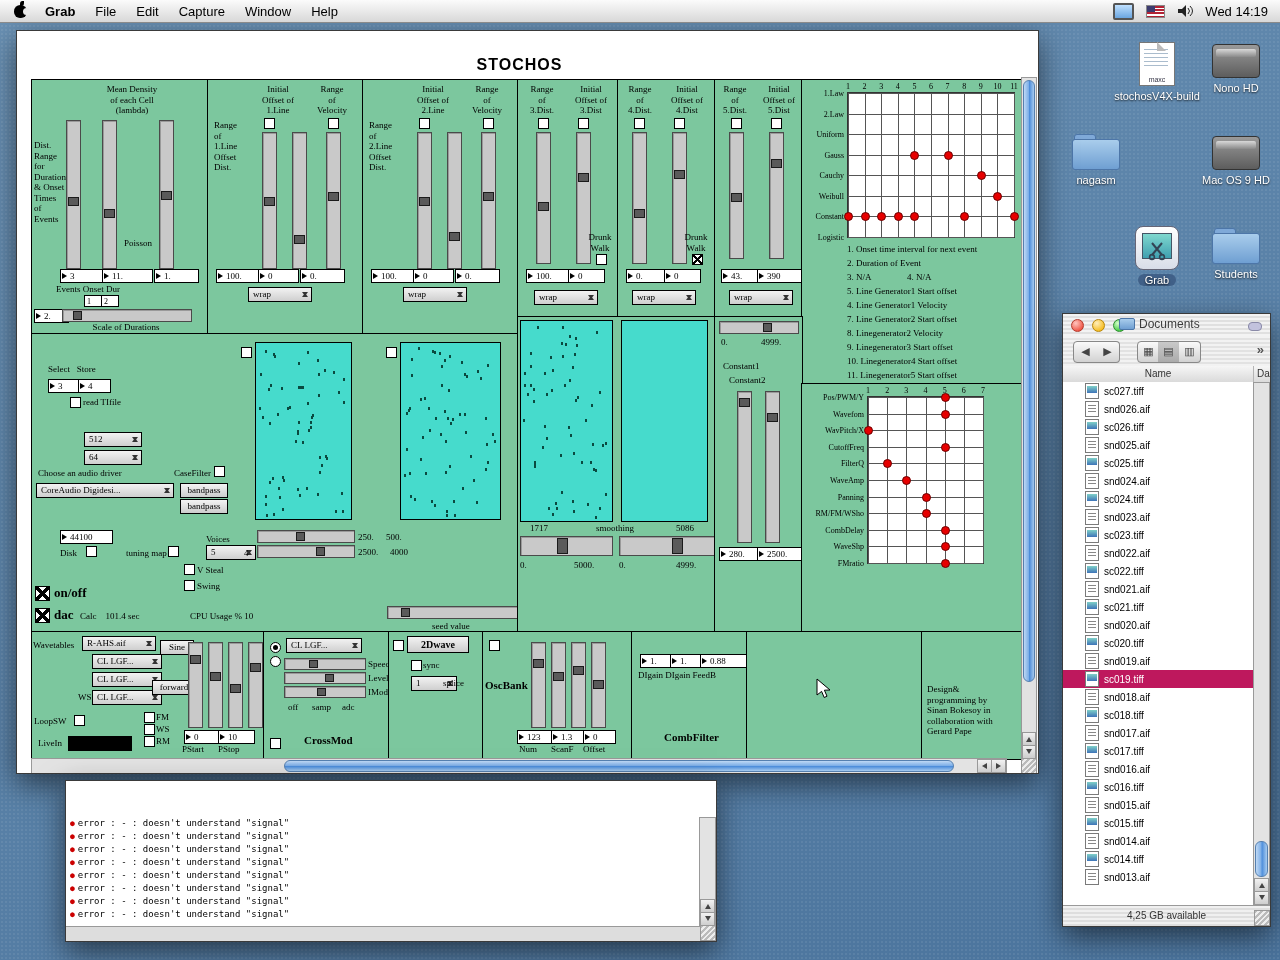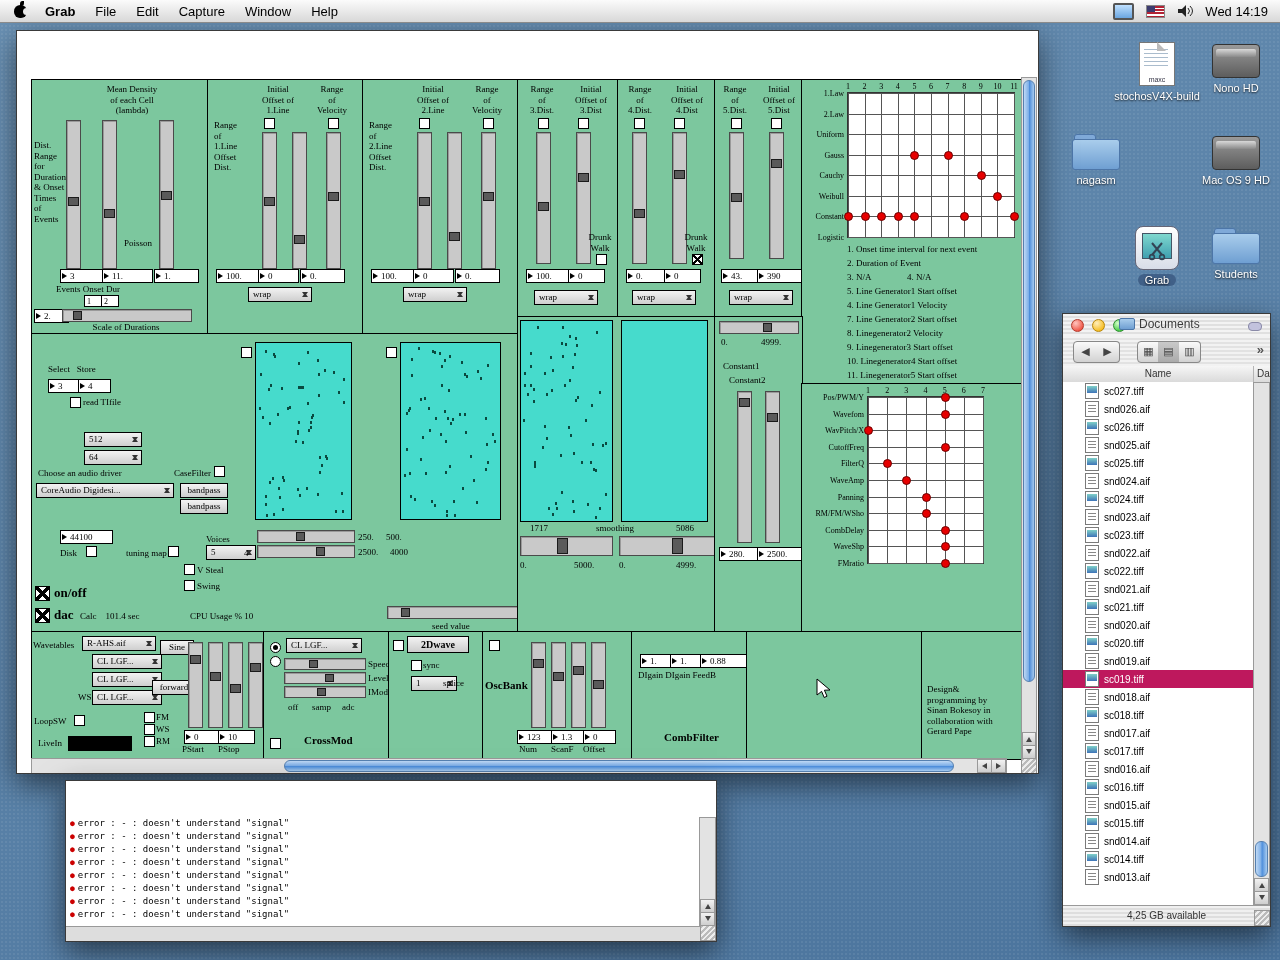--- a/index.html
+++ b/index.html
@@ -227,20 +227,21 @@
   </div>
   <span class="dlabel sel">Grab</span>
 </div>
 <div class="dicon" style="left:1188px;top:228px">
   <div class="folderic"></div>
   <span class="dlabel">Students</span>
 </div>
 
 <div class="win" id="winui" style="left:16px;top:30px;width:1021px;height:742px;z-index:10">
   <div style="position:absolute;left:0;right:0;top:22px;bottom:0;background:#fff;overflow:hidden">
+    <div class="lbl b" style="left:0;top:3px;width:1005px;text-align:center;font:bold 16px 'Liberation Sans',sans-serif;letter-spacing:1px">STOCHOS</div>
 
     <div class="panel" style="left:14px;top:26px;width:176px;height:254px">
       <div class="lbl c" style="left:40px;top:4px;width:120px">Mean Density
 of each Cell
 (lambda)</div>
       <div class="lbl" style="left:2px;top:60px;width:36px">Dist.
 Range
 for
 Duration
 &amp; Onset

